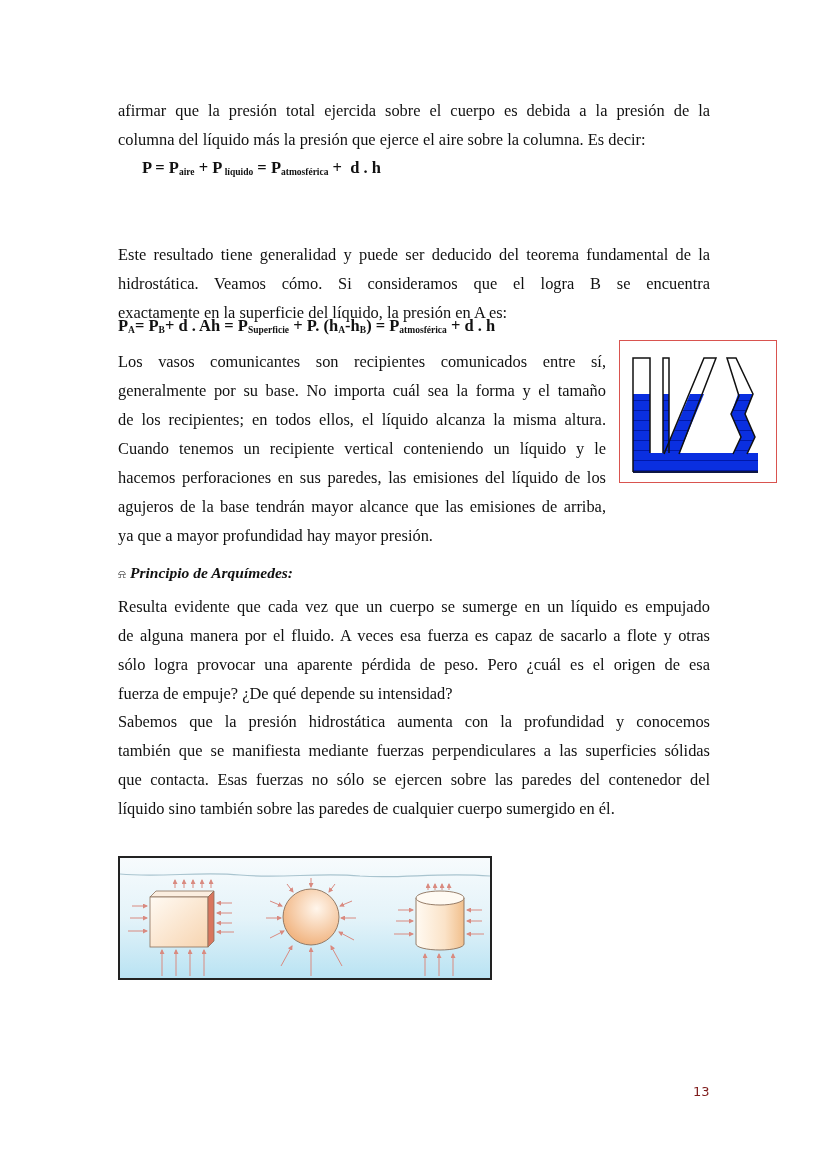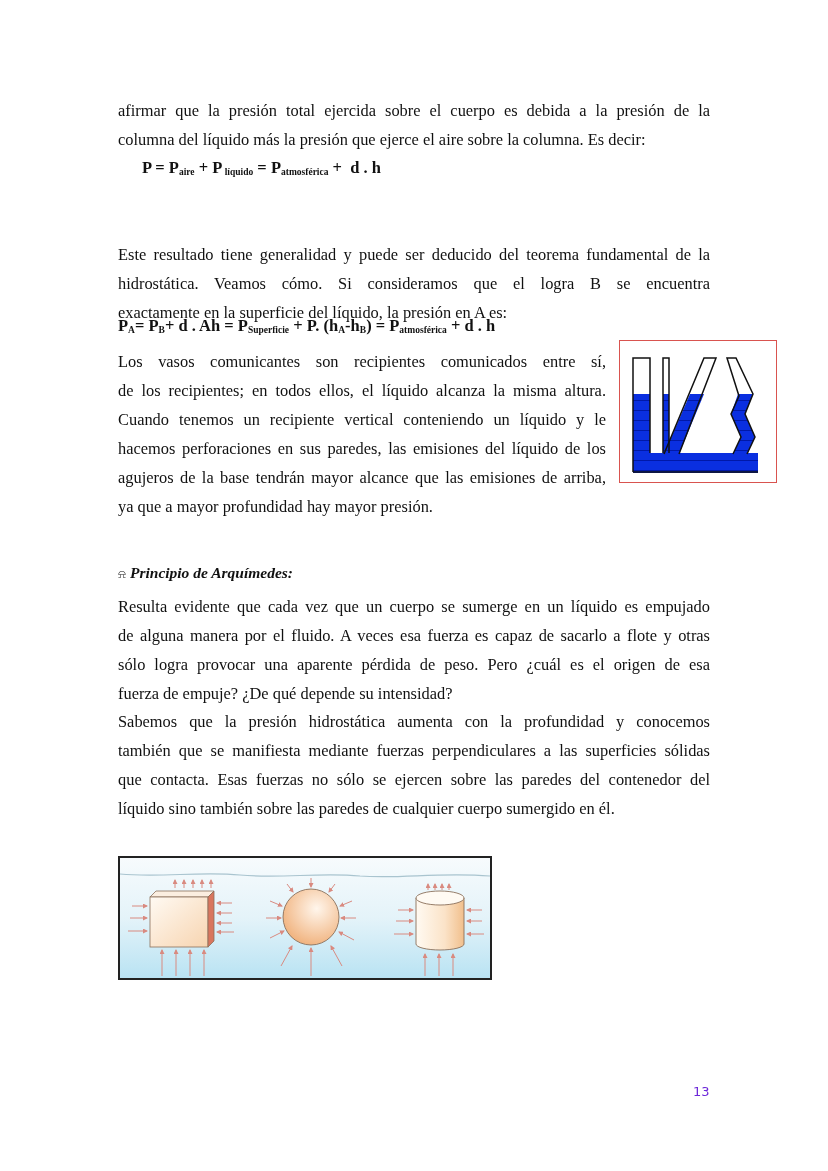--- a/index.html
+++ b/index.html
@@ -5,21 +5,21 @@
   html, body { margin: 0; padding: 0; background: #ffffff; }
   body { width: 828px; height: 1171px; position: relative; overflow: hidden;
          font-family: "Liberation Serif", "DejaVu Serif", serif; color: #111; }
   .p { position: absolute; left: 118px; font-size: 16.4px; line-height: 29px; margin: 0; }
   .line { display: block; white-space: nowrap; }
   .jline { display: block; text-align: justify; text-align-last: justify; height: 29px; }
   .formula { position: absolute; left: 118px; font-weight: bold; font-size: 16.5px; white-space: nowrap; }
   .formula sub { font-size: 9.5px; vertical-align: -2px; }
   .heading { position: absolute; left: 118px; top: 564px; font-weight: bold; font-style: italic; font-size: 15.5px; }
   .heading .bullet { font-style: normal; font-weight: normal; font-size: 12px; margin-right: 4px; }
-  .pagenum { position: absolute; left: 693px; top: 1084px; font-family: "DejaVu Sans", sans-serif; font-size: 13px; color: #6d28d9; }
+  .pagenum { position: absolute; left: 693px; top: 1084px; font-family: "DejaVu Sans", sans-serif; font-size: 13px; color: #7f1d1d; }
   .fig-vasos { position: absolute; left: 619px; top: 340px; width: 158px; height: 143px; border: 1.5px solid #d9534f; box-sizing: border-box; background: #fff; }
   .fig-arq { position: absolute; left: 118px; top: 856px; width: 374px; height: 124px; border: 2px solid #222; box-sizing: border-box; overflow: hidden; }
 </style>
 </head>
 <body>
 
 <div class="p" style="top:96px; width:592px;">
   <span class="jline">afirmar que la presión total ejercida sobre el cuerpo es debida a la presión de la</span>
   <span class="line">columna del líquido más la presión que ejerce el aire sobre la columna. Es decir:</span>
 </div>
@@ -33,20 +33,21 @@
   <span class="jline">hidrostática. Veamos cómo. Si consideramos que el logra B se encuentra</span>
   <span class="line">exactamente en la superficie del líquido, la presión en A es:</span>
 </div>
 
 <div class="formula" style="top:316px;">
   <span>P</span><sub>A</sub><span>= P</span><sub>B</sub><span style="white-space:pre">+ d . Ah = P</span><sub>Superficie</sub><span style="white-space:pre"> + P. (h</span><sub>A</sub><span>-h</span><sub>B</sub><span style="white-space:pre">) = P</span><sub>atmosférica</sub><span style="white-space:pre"> + d . h</span>
 </div>
 
 <div class="p" style="top:329px; width:488px;margin-top:18px;">
   <span class="jline">Los vasos comunicantes son recipientes comunicados entre sí,</span>
+  <span class="jline">generalmente por su base. No importa cuál sea la forma y el tamaño</span>
   <span class="jline">de los recipientes; en todos ellos, el líquido alcanza la misma altura.</span>
   <span class="jline">Cuando tenemos un recipiente vertical conteniendo un líquido y le</span>
   <span class="jline">hacemos perforaciones en sus paredes, las emisiones del líquido de los</span>
   <span class="jline">agujeros de la base tendrán mayor alcance que las emisiones de arriba,</span>
   <span class="line">ya que a mayor profundidad hay mayor presión.</span>
 </div>
 
 <div class="fig-vasos">
   <svg width="155" height="140" viewBox="0 0 155 140">
     <defs>

